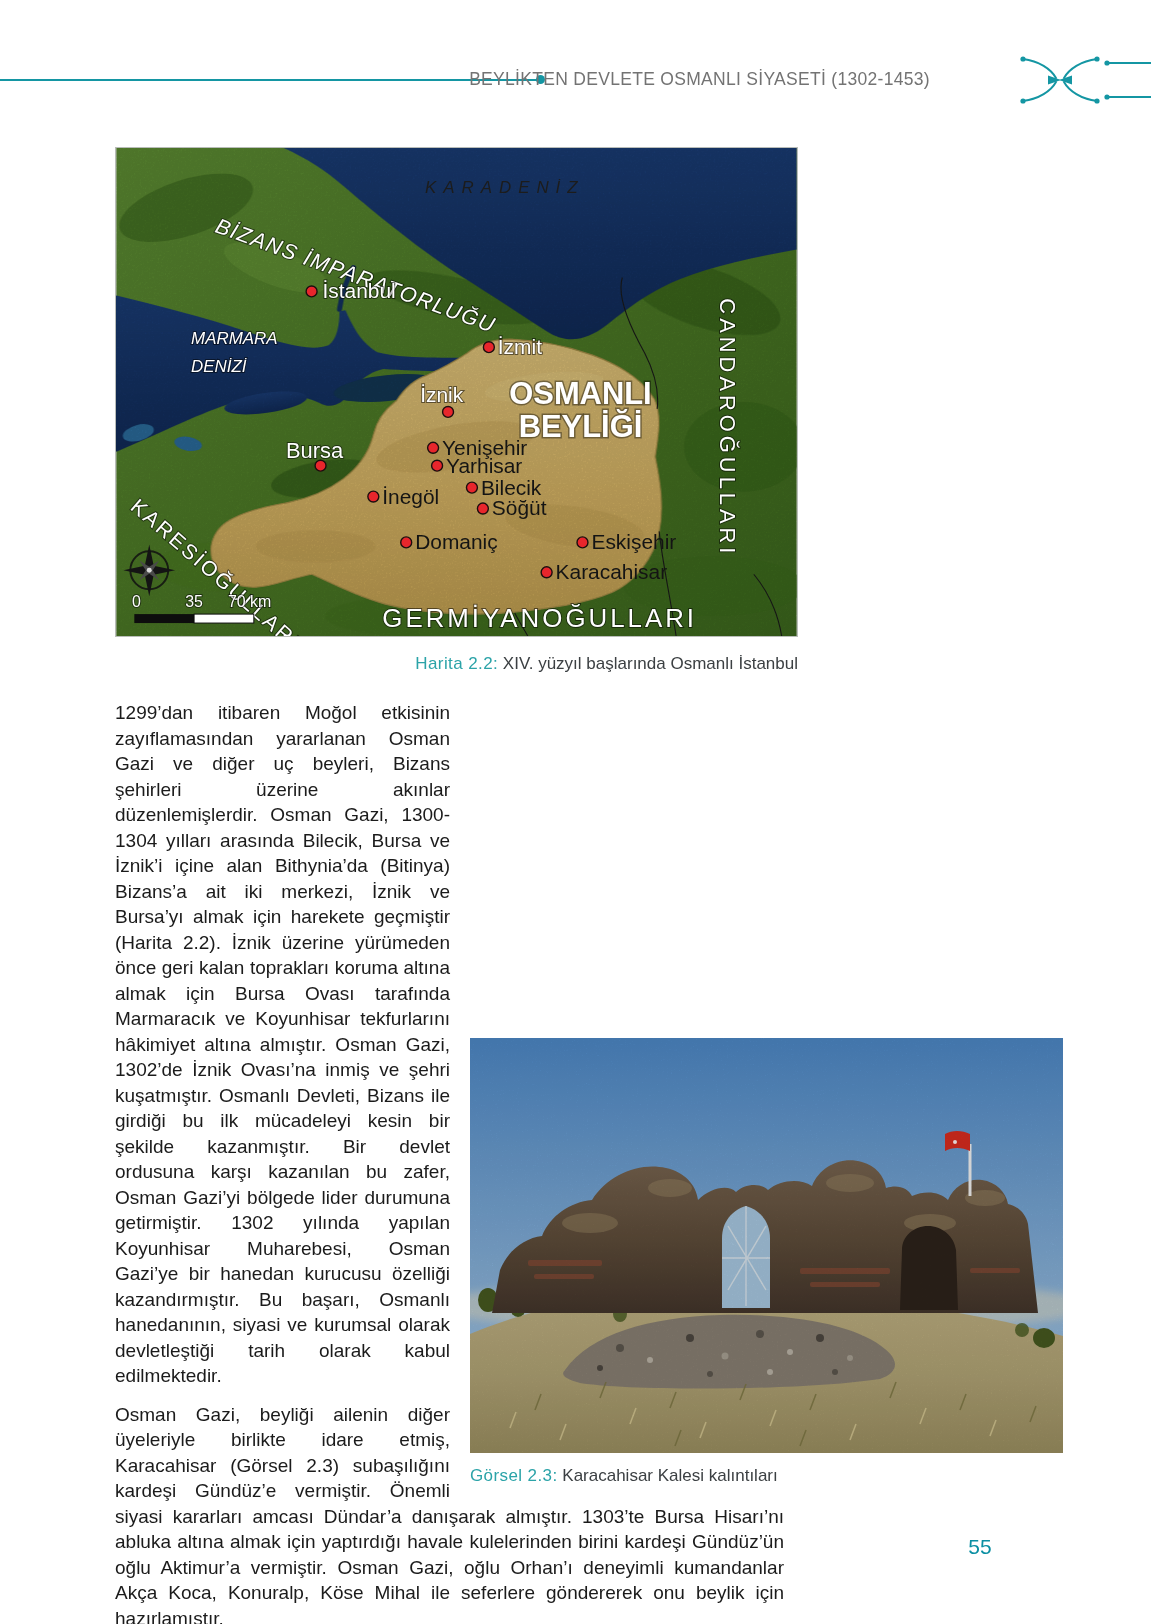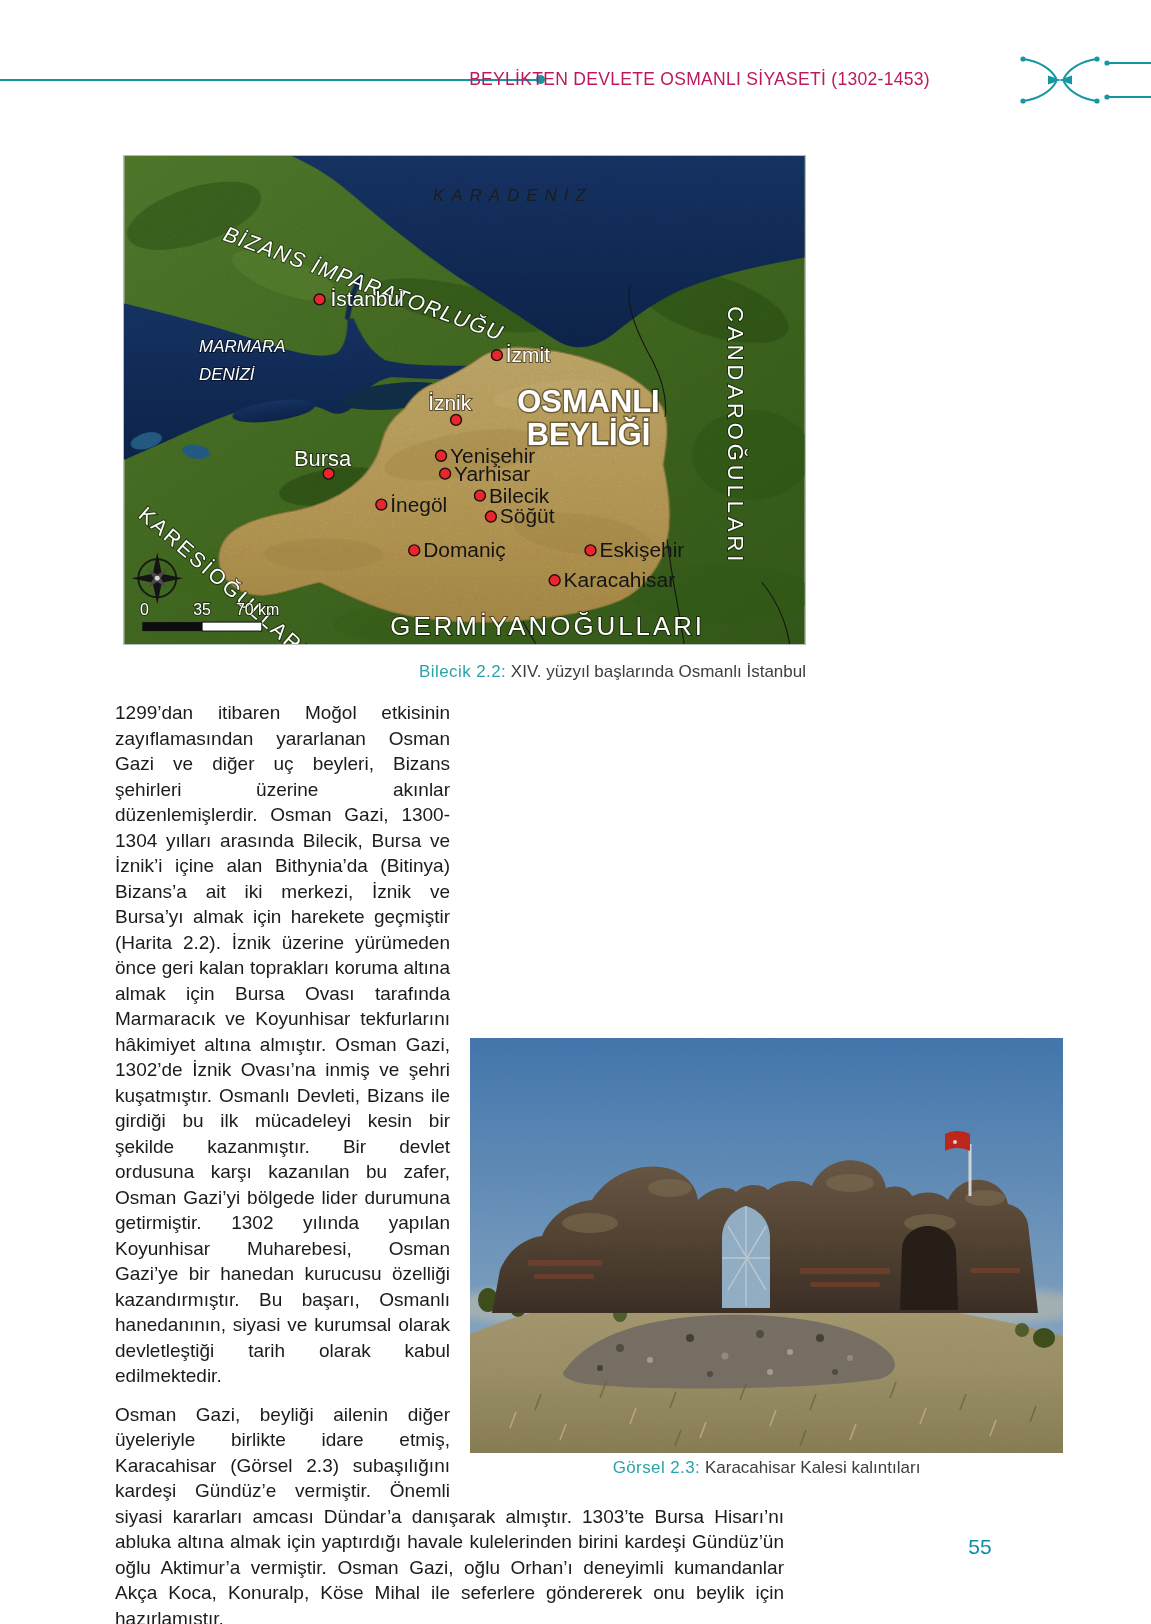--- a/index.html
+++ b/index.html
@@ -2,34 +2,34 @@
 <html><head>
 <meta charset="utf-8">
 <style>
   html,body{margin:0;padding:0;background:#ffffff;}
   #page{position:relative;width:1151px;height:1624px;background:#fff;overflow:hidden;
         font-family:"Liberation Sans",sans-serif;}
   
   .hdr-rule{position:absolute;left:0;top:79px;width:538px;height:2px;background:#1496a3;}
   .hdr-dot{position:absolute;left:536px;top:75px;width:9px;height:9px;border-radius:50%;background:#1496a3;}
   .hdr-title{position:absolute;left:300px;top:69px;width:630px;text-align:right;
-             font-size:17.5px;letter-spacing:.3px;color:#be185d;white-space:nowrap;}
+             font-size:17.5px;letter-spacing:.3px;color:#737373;white-space:nowrap;}
   .hdr-ornament{position:absolute;left:985px;top:48px;}
   
-  .map-figure{position:absolute;left:115px;top:147px;width:683px;margin:8px;}
+  .map-figure{position:absolute;left:115px;top:147px;width:683px;margin:0;}
   .map-svg{display:block;width:683px;height:490px;border:1px solid #b9bdb9;box-sizing:border-box;}
   .map-caption{margin-top:17px;width:683px;text-align:right;font-size:17px;color:#3c4043;}
   .cap-label{color:#2ba3a8;letter-spacing:.4px;}
   
   .content{position:absolute;left:115px;top:700px;width:685px;
            font-size:19px;line-height:25.5px;color:#1b1b1b;text-align:justify;}
   .content p{margin:0 16px 13px 0;}
   .photo-figure{float:right;width:593px;margin:280px -263px 0 20px;padding-top:58px;}
   .photo-svg{display:block;width:593px;height:415px;}
-  .photo-caption{margin-top:4px;width:593px;text-align:center;font-size:17px;color:#3c4043;line-height:22px;}
+  .photo-caption{margin-top:12px;width:593px;text-align:left;font-size:17px;color:#3c4043;line-height:22px;}
   .page-number{position:absolute;left:930px;top:1535px;width:100px;text-align:center;
                font-size:21px;font-weight:normal;color:#0b8fa3;}
   
   text{font-family:"Liberation Sans",sans-serif;}
   .halo{paint-order:stroke;stroke:rgba(0,0,0,.5);stroke-width:2px;fill:#ffffff;}
   .halo-big{paint-order:stroke;stroke:rgba(0,0,0,.4);stroke-width:3px;fill:#ffffff;}
   .city-dark{fill:#141414;}
 </style>
 </head>
 <body>
@@ -182,21 +182,21 @@
 
       <g>
         <text x="20" y="461" text-anchor="middle" font-size="16" class="halo">0</text>
         <text x="78" y="461" text-anchor="middle" font-size="16" class="halo">35</text>
         <text x="112" y="461" font-size="16" class="halo">70 km</text>
         <rect x="18" y="468" width="60" height="9" fill="#0d0d0d"></rect>
         <rect x="78" y="468" width="60" height="9" fill="#ffffff" stroke="#0d0d0d" stroke-width="1"></rect>
       </g>
     </svg>
     <figcaption class="map-caption">
-      <span class="cap-label">Bilecik 2.2:</span>
+      <span class="cap-label">Harita 2.2:</span>
       <span>XIV. yüzyıl başlarında Osmanlı İstanbul</span>
     </figcaption>
   </figure>
 
   <main class="content">
     <figure class="photo-figure">
       <svg class="photo-svg" viewBox="0 0 593 415">
         <defs>
           <linearGradient id="skyG" x1="0" y1="0" x2="0" y2="1">
             <stop offset="0" stop-color="#4b84c0"></stop>

